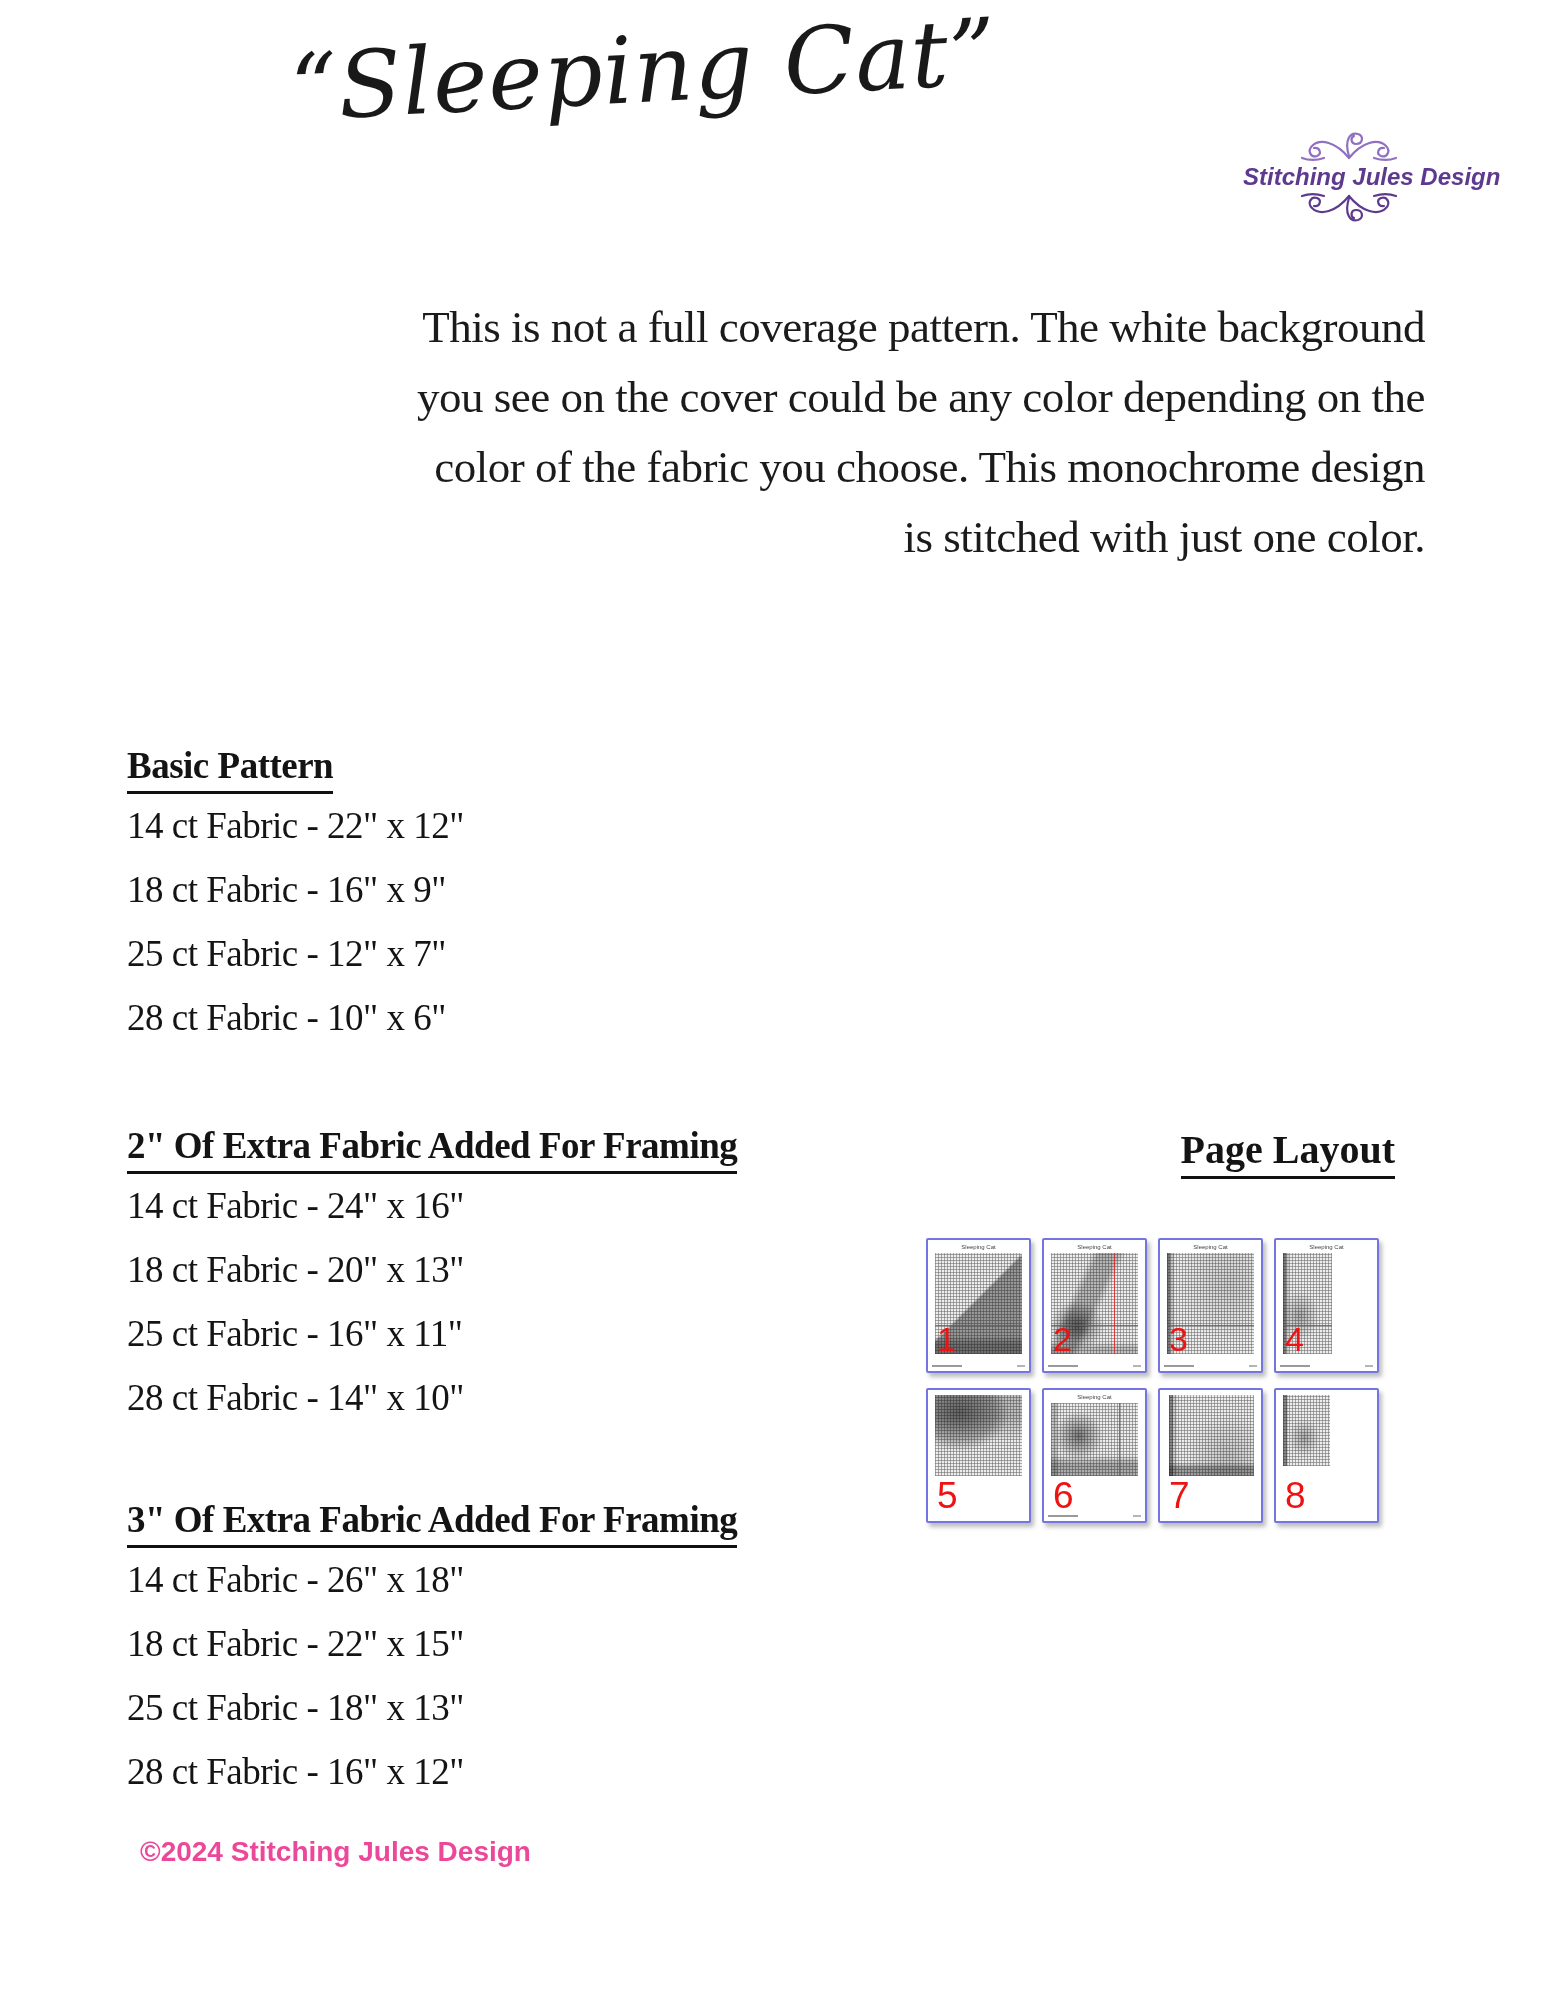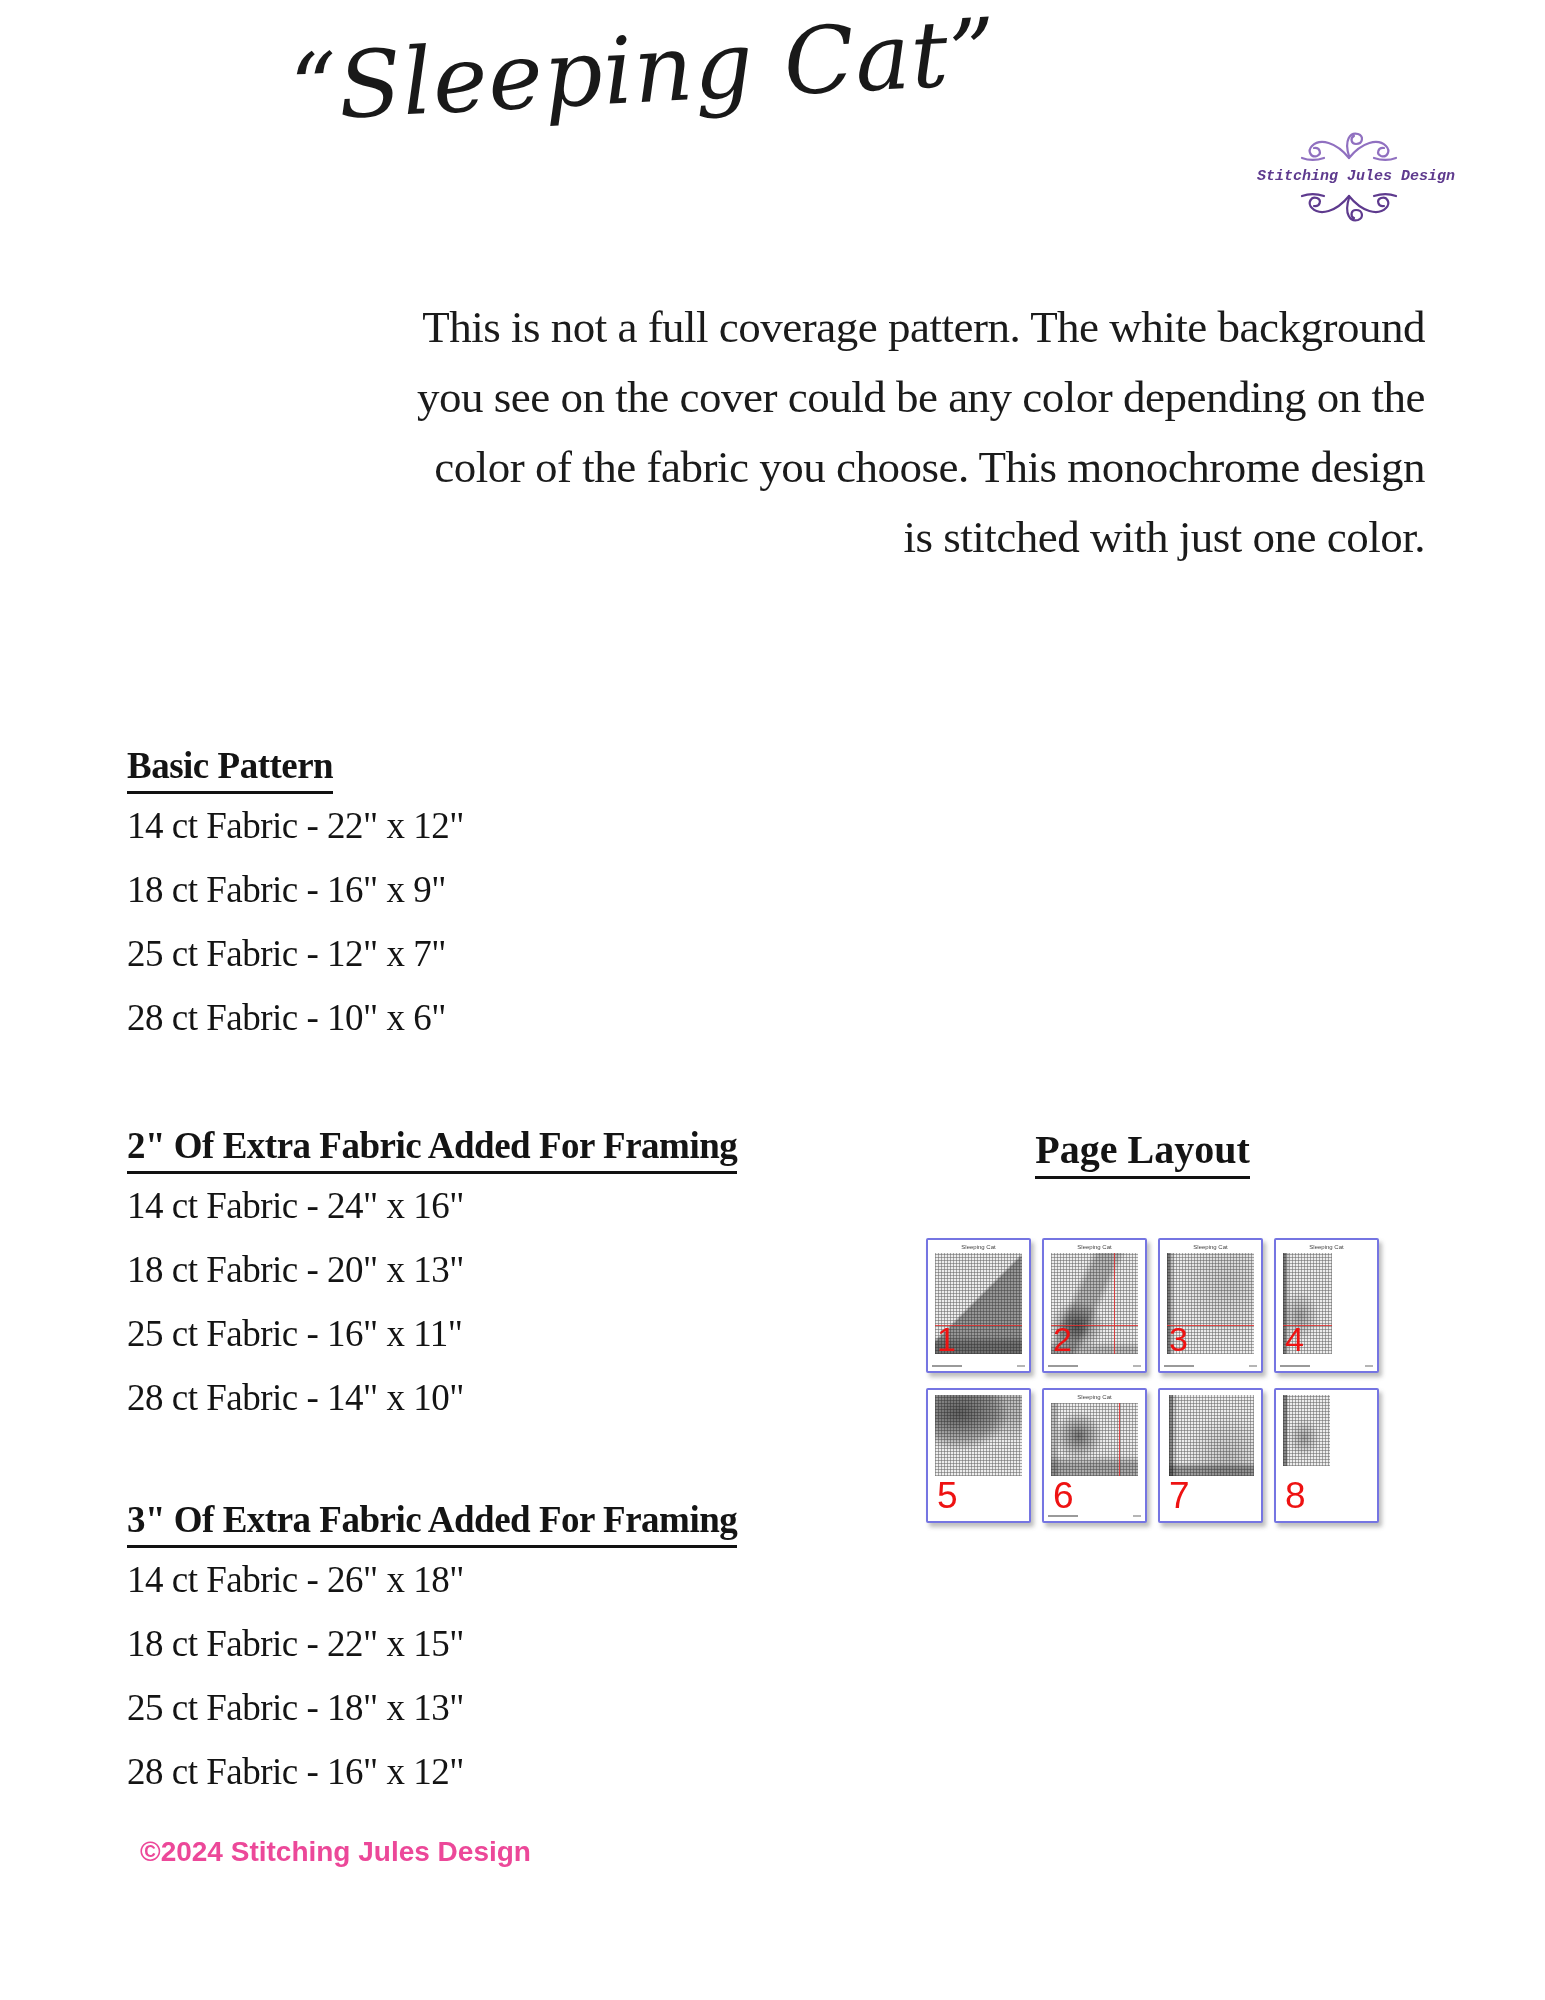--- a/index.html
+++ b/index.html
@@ -24,24 +24,24 @@
     letter-spacing:1px;
     color:#191919;
     transform:rotate(-3deg);
     white-space:nowrap;
   }
   .logo{
     position:absolute;left:1243px;top:128px;width:212px;
     text-align:center;
   }
   .logo-text{
-    font-family:Liberation Mono, monospace;
+    font-family:Liberation Sans, sans-serif;
     font-style:italic;
     font-weight:bold;
-    font-size:15px;
+    font-size:24px;
     color:var(--logo-purple);
     white-space:nowrap;
     line-height:22px;
     text-align:right;
   }
   .flourish{display:block;margin:0 auto;}
 
   
   .intro{
     position:absolute;left:120px;top:292px;width:1305px;
@@ -68,21 +68,21 @@
     padding-bottom:1px;
   }
   .spec-item{font-size:37px;line-height:64px;letter-spacing:-0.5px;}
 
   
   .dmc{
     position:absolute;left:903px;top:840px;width:560px;
     font-size:40px;font-weight:bold;line-height:72px;letter-spacing:-0.5px;
   }
   .page-layout-heading-wrap{
-    position:absolute;left:890px;top:1126px;width:505px;text-align:center;
+    position:absolute;left:890px;top:1126px;width:505px;text-align:right;
   }
   .page-layout-heading{
     display:inline-block;
     font-size:40px;font-weight:bold;line-height:48px;
     border-bottom:3px solid #111;padding-bottom:2px;
   }
 
   
   .thumb-grid{
     position:absolute;left:926px;top:1238px;

